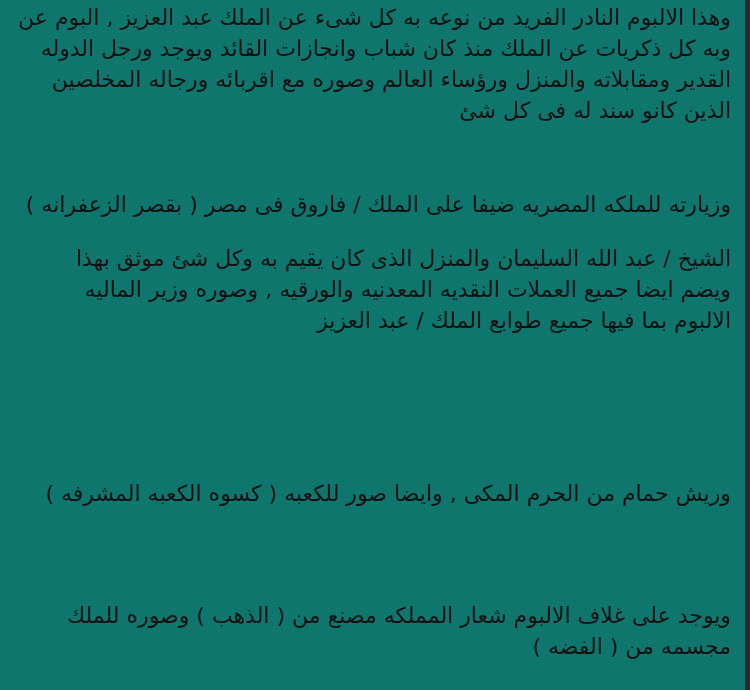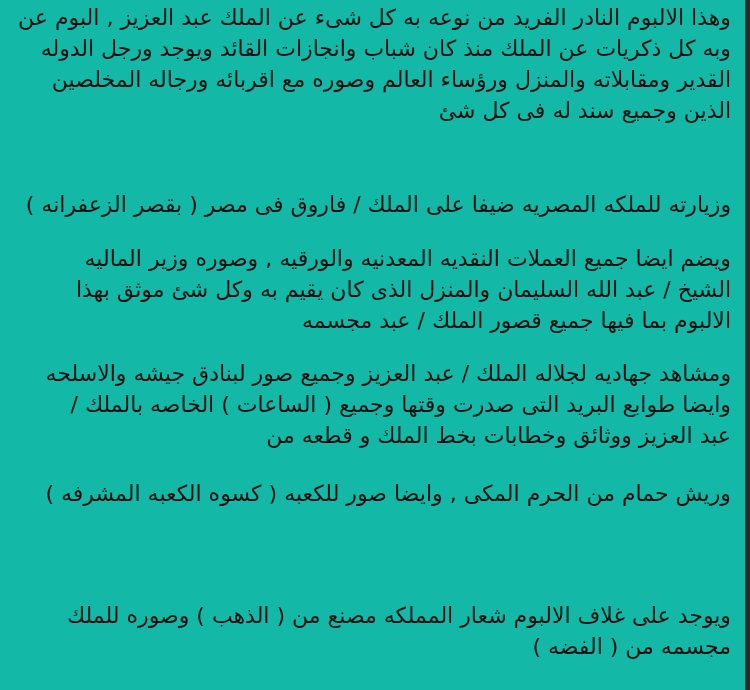--- a/index.html
+++ b/index.html
@@ -14,21 +14,21 @@
       position: relative;
       font-family: "DejaVu Sans", sans-serif;
       color: #111111;
     }
     .page {
       position: absolute;
       left: 0;
       top: 0;
       width: 745px;
       height: 690px;
-      background: #14b8a6;
+      background: #0f766e;
     }
     .right-edge {
       position: absolute;
       right: 0;
       top: 0;
       width: 5px;
       height: 690px;
       background: #2a2a2a;
     }
     .para {
@@ -47,38 +47,33 @@
   </style>
 </head>
 <body>
 
 <div class="page">
 
   <div class="para" style="top:2px;">
     <span class="line">وهذا الالبوم النادر الفريد من نوعه به كل شىء عن الملك عبد العزيز , البوم عن</span>
     <span class="line">وبه كل ذكريات عن الملك منذ كان شباب وانجازات القائد ويوجد ورجل الدوله</span>
     <span class="line">القدير ومقابلاته والمنزل ورؤساء العالم وصوره مع اقربائه ورجاله المخلصين</span>
-    <span class="line">الذين وجميع سند له فى كل شئ</span>
+    <span class="line">الذين كانو سند له فى كل شئ</span>
   </div>
 
   <div class="para" style="top:189px;margin-left:32px;">
     <span class="line">وزيارته للملكه المصريه ضيفا على الملك / فاروق فى مصر ( بقصر الزعفرانه )</span>
   </div>
 
   <div class="para" style="top:243px;">
+    <span class="line">الشيخ / عبد الله السليمان والمنزل الذى كان يقيم به وكل شئ موثق بهذا</span>
     <span class="line">ويضم ايضا جميع العملات النقديه المعدنيه والورقيه , وصوره وزير الماليه</span>
-    <span class="line">الشيخ / عبد الله السليمان والمنزل الذى كان يقيم به وكل شئ موثق بهذا</span>
-    <span class="line">الالبوم بما فيها جميع قصور الملك / عبد مجسمه</span>
+    <span class="line">الالبوم بما فيها جميع طوابع الملك / عبد العزيز</span>
   </div>
 
-  <div class="para" style="top:358px;">
-    <span class="line">ومشاهد جهاديه لجلاله الملك / عبد العزيز وجميع صور لبنادق جيشه والاسلحه</span>
-    <span class="line">وايضا طوابع البريد التى صدرت وقتها وجميع ( الساعات ) الخاصه بالملك /</span>
-    <span class="line">عبد العزيز ووثائق وخطابات بخط الملك و قطعه من</span>
-  </div>
 
   <div class="para" style="top:478px;">
     <span class="line">وريش حمام من الحرم المكى , وايضا صور للكعبه ( كسوه الكعبه المشرفه )</span>
   </div>
 
   <div class="para" style="top:600px;">
     <span class="line">ويوجد على غلاف الالبوم شعار المملكه مصنع من ( الذهب ) وصوره للملك</span>
     <span class="line">مجسمه من ( الفضه )</span>
   </div>
 

